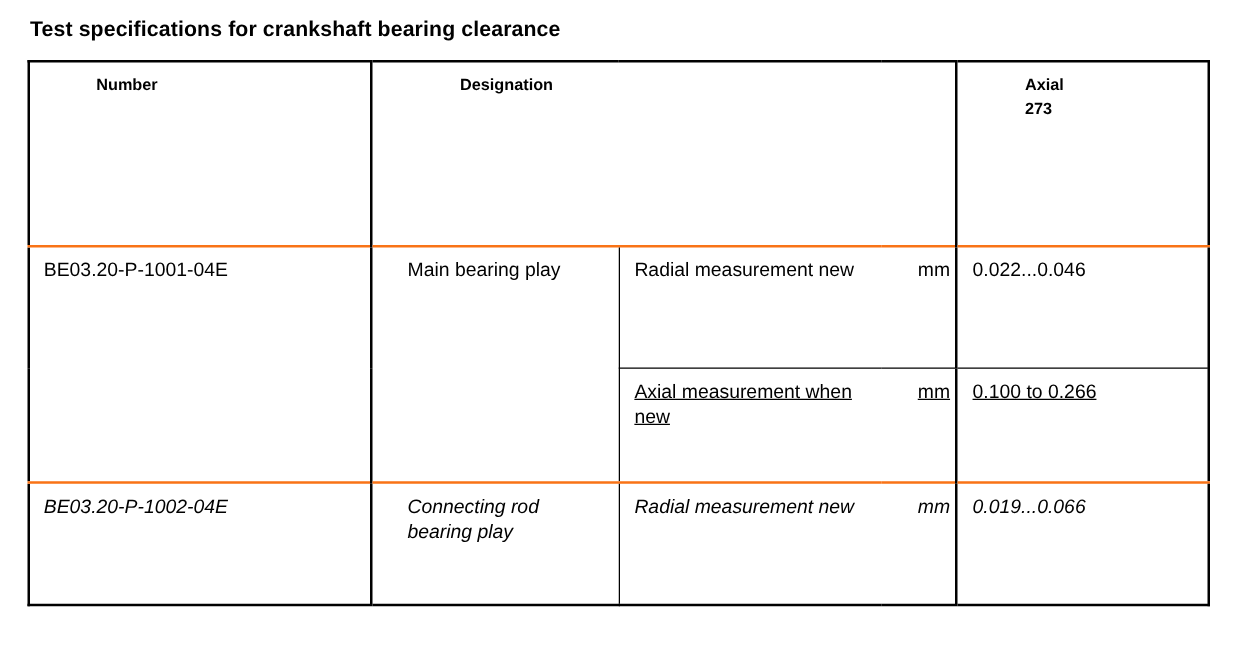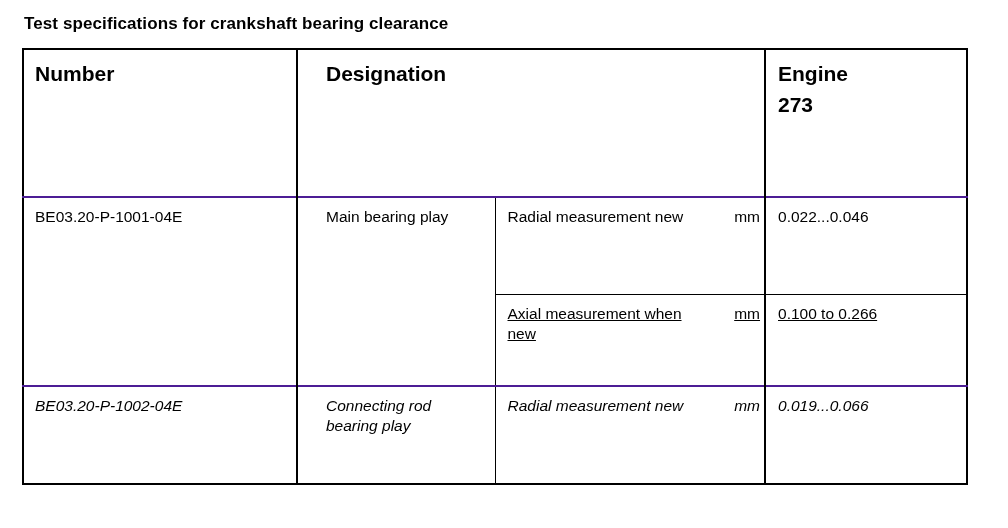--- a/index.html
+++ b/index.html
@@ -39,35 +39,36 @@
     padding: 0;
     font-weight: normal;
     text-align: left;
   }
   .cell-pad {
     padding: 9px 10px 9px 11px;
     font-size: 15.5px;
     line-height: 1.28;
   }
   .hdr .cell-pad {
-    font-size: 21px;
+    font-size: 13px;
     font-weight: bold;
     line-height: 1.45;
+    margin-left: 42px;
   }
   
   col.c-number { width: 274px; }
   col.c-desig  { width: 198px; }
   col.c-meas   { width: 210px; }
   col.c-unit   { width: 60px; }
   col.c-value  { width: 202px; }
 
   
   .b-right-thick { border-right: 2px solid #000; }
   .b-right-thin  { border-right: 1px solid #000; }
-  .b-top-thick   { border-top: 2px solid #4c1d95; }
+  .b-top-thick   { border-top: 2px solid #f97316; }
   .b-top-thin    { border-top: 1px solid #000; text-decoration: underline; }
 
   .hdr-row td { height: 146px; }
 
   .unit-cell .cell-pad {
     padding-left: 2px;
     padding-right: 4px;
     text-align: right;
   }
   .value-cell .cell-pad {
@@ -107,21 +108,21 @@
 
       <tr class="hdr hdr-row">
         <td class="b-right-thick num-cell">
           <div class="cell-pad">Number</div>
         </td>
         <td colspan="3" class="b-right-thick desig-cell">
           <div class="cell-pad">Designation</div>
         </td>
         <td class="value-cell">
           <div class="cell-pad">
-            <div>Engine</div>
+            <div>Axial</div>
             <div>273</div>
           </div>
         </td>
       </tr>
 
       <tr class="row-main">
         <td rowspan="2" class="b-right-thick b-top-thick num-cell">
           <div class="cell-pad">BE03.20-P-1001-04E</div>
         </td>
         <td rowspan="2" class="b-right-thin b-top-thick desig-cell">

